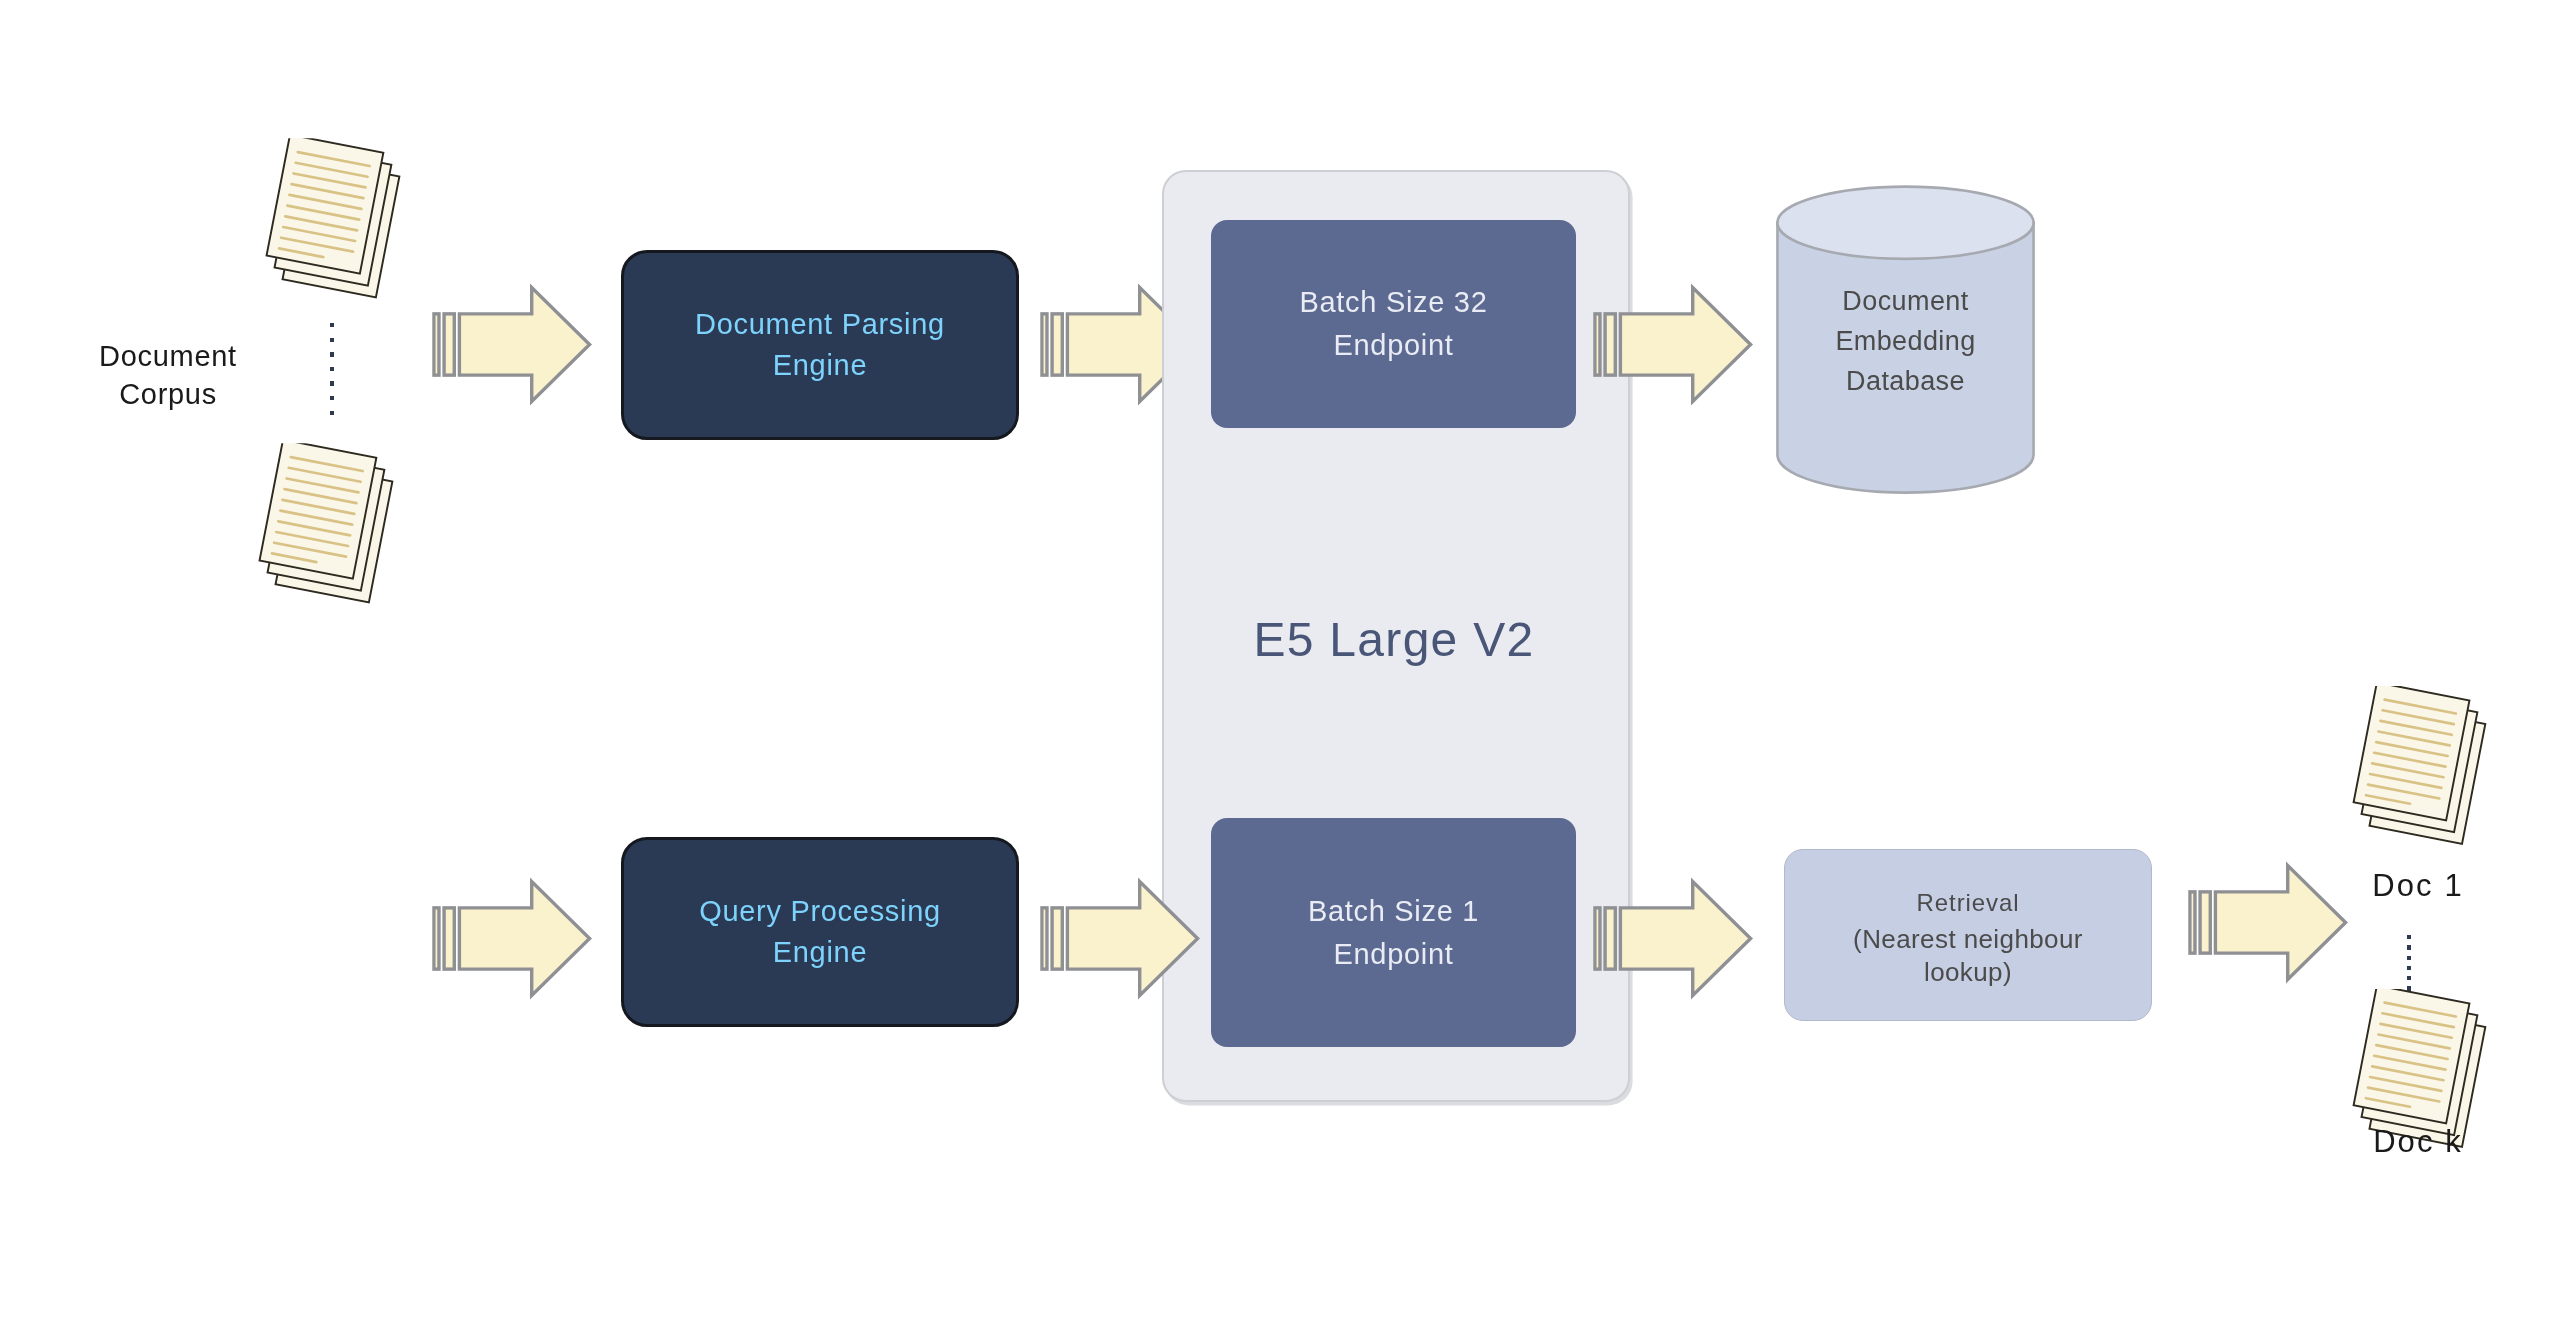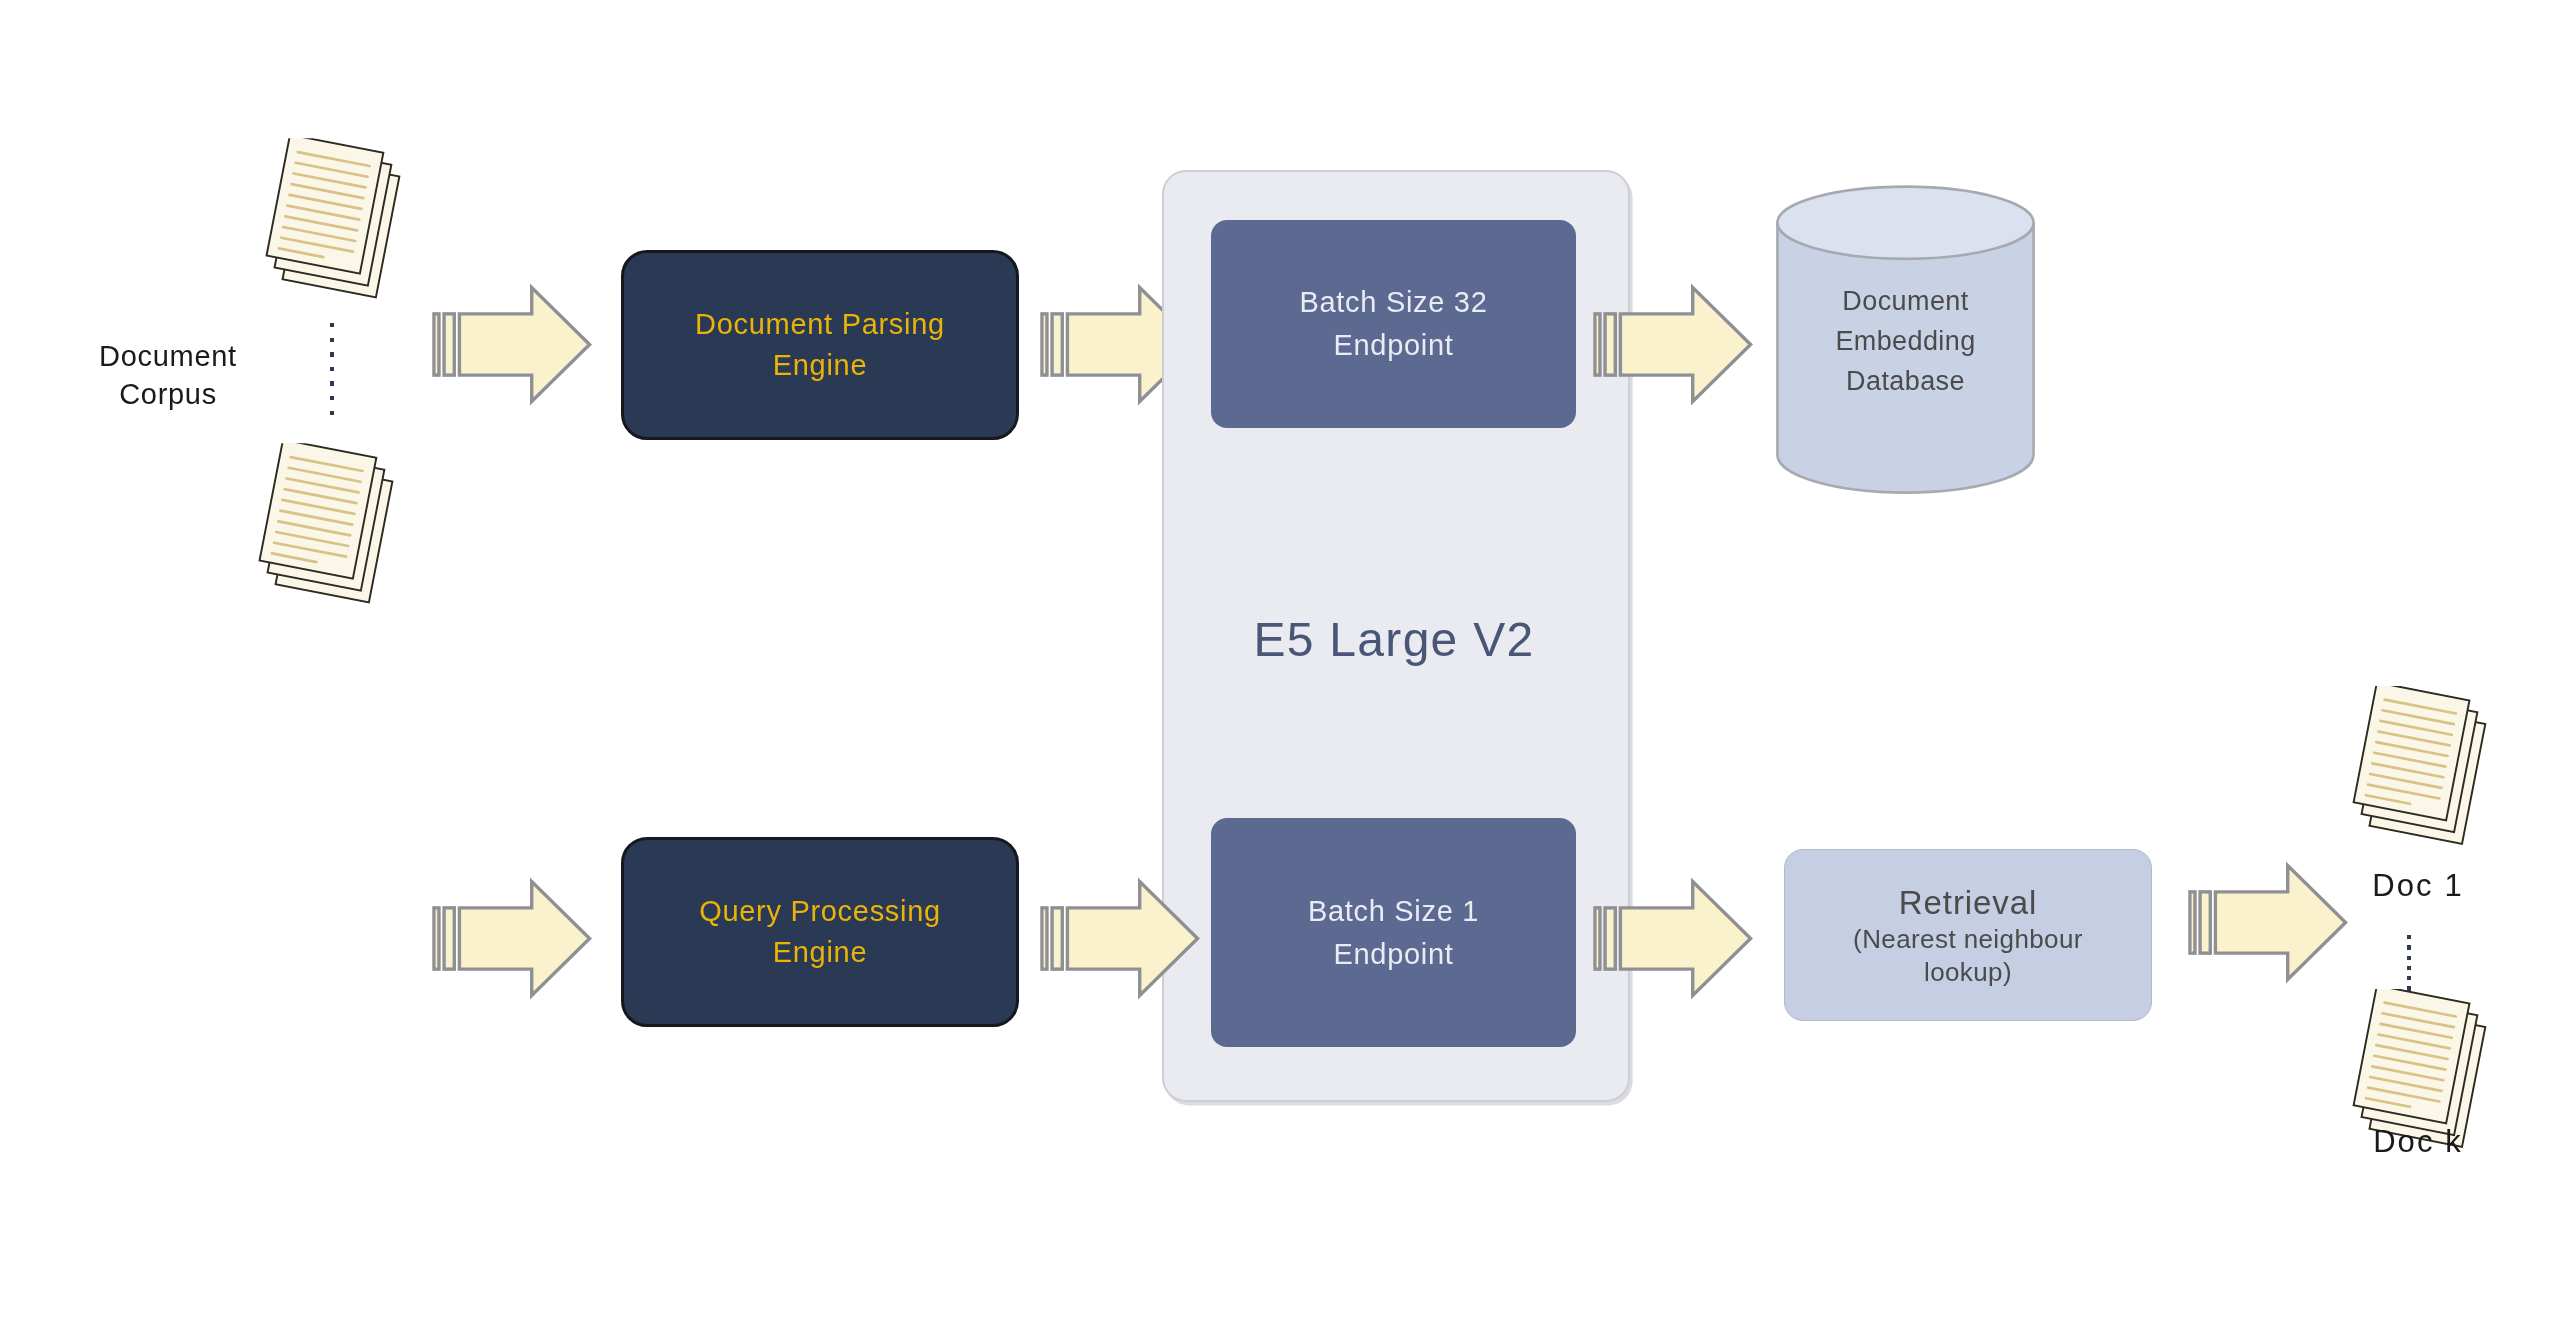--- a/index.html
+++ b/index.html
@@ -6,40 +6,40 @@
   .stage{
     position:relative;width:2576px;height:1333px;background:#ffffff;overflow:hidden;
     font-family:"Liberation Sans", sans-serif;color:#1a1a1a;
   }
   .abs{position:absolute;}
   .flex-center{display:flex;flex-direction:column;align-items:center;justify-content:center;text-align:center;}
 
   
   .node-dark{
     background:#2B3A54;border:3.4px solid #15181E;border-radius:26px;
-    color:#eab308;font-size:29px;line-height:41px;letter-spacing:0.7px;
+    color:#7dd3fc;font-size:29px;line-height:41px;letter-spacing:0.7px;
   }
   
   .node-endpoint{
     background:#5C6990;border-radius:16px;
     color:#E9ECF4;font-size:29px;line-height:43px;letter-spacing:0.7px;
   }
   
   .model-container{
     background:#E9EBF1;border:2.6px solid #CDCFD4;border-radius:24px;
     box-shadow:2.6px 3.4px 0 #DBDCDF;
   }
   .model-label{
     font-size:48px;letter-spacing:1.3px;color:#4A5677;white-space:nowrap;
   }
   
   .node-light{
     background:#C5CEE2;border:1.7px solid #B2B9C9;border-radius:19px;color:#4B4B4B;
   }
-  .retrieval-title{font-size:33px;letter-spacing:0.9px;line-height:41px;}
+  .retrieval-title{font-size:24px;letter-spacing:0.9px;line-height:41px;}
   .retrieval-sub{font-size:26px;letter-spacing:0.4px;line-height:33px;}
 
   .plain-label{font-size:29px;line-height:38px;letter-spacing:0.7px;color:#1a1a1a;text-align:center;}
   .doc-label{font-size:31px;letter-spacing:2.1px;color:#1a1a1a;text-align:center;}
 
   .db-label{
     font-size:27px;line-height:40px;letter-spacing:0.4px;color:#4B4B4B;text-align:center;
   }
 
   

